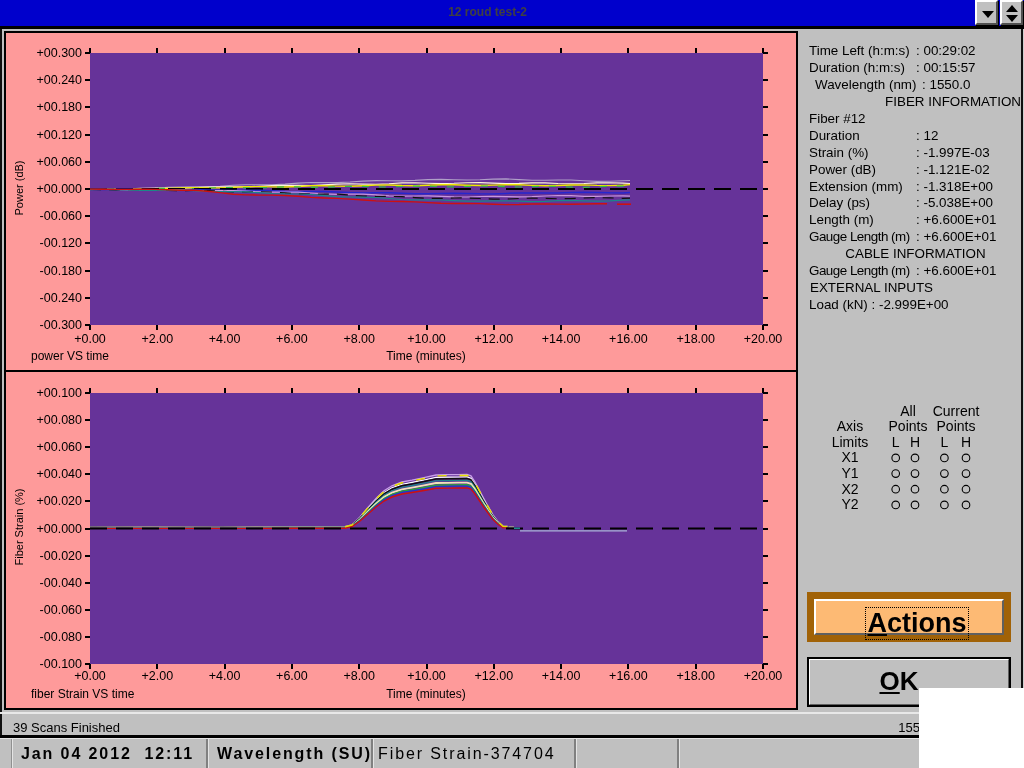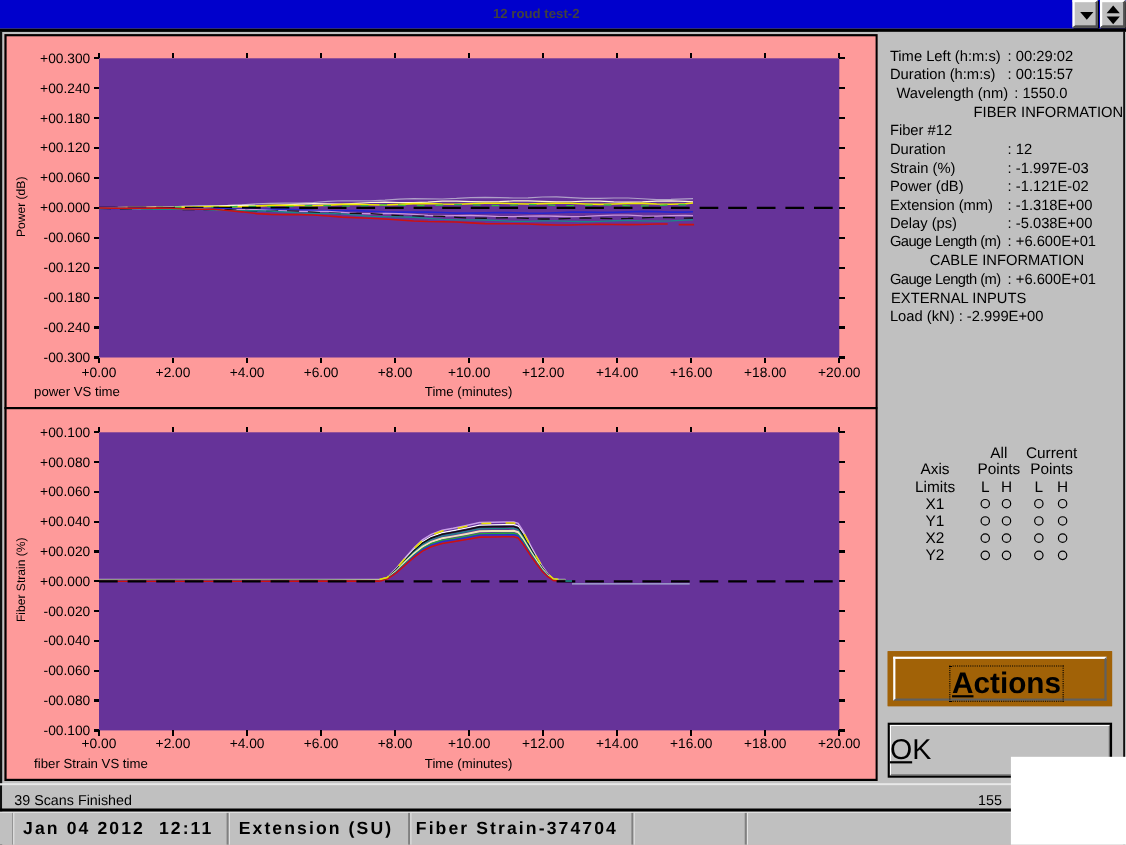--- a/index.html
+++ b/index.html
@@ -205,20 +205,21 @@
 <div style="padding-left:11px"><span style="display:inline-block;width:107px;overflow:visible">Time Left (h:m:s)</span>: 00:29:02</div>
 <div style="padding-left:11px"><span style="display:inline-block;width:107px;overflow:visible">Duration (h:m:s)</span>: 00:15:57</div>
 <div style="padding-left:17px"><span style="display:inline-block;width:107px;overflow:visible">Wavelength (nm)</span>: 1550.0</div>
 <div style="text-align:right;padding-left:12px">FIBER INFORMATION</div>
 <div style="padding-left:11px">Fiber #12</div>
 <div style="padding-left:11px"><span style="display:inline-block;width:107px;overflow:visible">Duration</span>: 12</div>
 <div style="padding-left:11px"><span style="display:inline-block;width:107px;overflow:visible">Strain (%)</span>: -1.997E-03</div>
 <div style="padding-left:11px"><span style="display:inline-block;width:107px;overflow:visible">Power (dB)</span>: -1.121E-02</div>
 <div style="padding-left:11px"><span style="display:inline-block;width:107px;overflow:visible">Extension (mm)</span>: -1.318E+00</div>
 <div style="padding-left:11px"><span style="display:inline-block;width:107px;overflow:visible">Delay (ps)</span>: -5.038E+00</div>
+<div style="padding-left:11px"><span style="display:inline-block;width:107px;overflow:visible">Length (m)</span>: +6.600E+01</div>
 <div style="padding-left:11px"><span style="display:inline-block;width:107px;overflow:visible;letter-spacing:-0.5px">Gauge Length (m)</span>: +6.600E+01</div>
 <div style="text-align:center;padding-left:12px">CABLE INFORMATION</div>
 <div style="padding-left:11px"><span style="display:inline-block;width:107px;overflow:visible;letter-spacing:-0.5px">Gauge Length (m)</span>: +6.600E+01</div>
 <div style="text-align:left;padding-left:12px">EXTERNAL INPUTS</div>
 <div style="padding-left:11px">Load (kN) : -2.999E+00</div>
 </div>
 <svg width="223" height="125" style="position:absolute;left:798px;top:395px">
 <text x="110" y="21" font-size="14" text-anchor="middle" fill="#000">All</text>
 <text x="158" y="21" font-size="14" text-anchor="middle" fill="#000">Current</text>
 <text x="52" y="36" font-size="14" text-anchor="middle" fill="#000">Axis</text>
@@ -244,42 +245,42 @@
 <circle cx="117" cy="94.22" r="3.8" fill="none" stroke="#000" stroke-width="1.1"></circle>
 <circle cx="146.4" cy="94.22" r="3.8" fill="none" stroke="#000" stroke-width="1.1"></circle>
 <circle cx="168" cy="94.22" r="3.8" fill="none" stroke="#000" stroke-width="1.1"></circle>
 <text x="52" y="114.38" font-size="14" text-anchor="middle" fill="#000">Y2</text>
 <circle cx="97.7" cy="109.88" r="3.8" fill="none" stroke="#000" stroke-width="1.1"></circle>
 <circle cx="117" cy="109.88" r="3.8" fill="none" stroke="#000" stroke-width="1.1"></circle>
 <circle cx="146.4" cy="109.88" r="3.8" fill="none" stroke="#000" stroke-width="1.1"></circle>
 <circle cx="168" cy="109.88" r="3.8" fill="none" stroke="#000" stroke-width="1.1"></circle>
 </svg>
 
-<div class="abs" style="left:807px;top:592px;width:204px;height:50px;background:#a16207;border:5px solid #a16207">
+<div class="abs" style="left:807px;top:592px;width:204px;height:50px;background:#fdba74;border:7px solid #a16207">
   <div class="abs" style="left:0;top:0;right:0;bottom:0;border-top:2px solid #fff;border-left:2px solid #fff;border-right:2px solid #606060;border-bottom:2px solid #606060"></div>
   <div class="abs" style="left:51px;top:8px;width:104px;height:33px;border:1px dotted #000;text-align:center">
     <span style="font-size:27px;font-weight:bold;line-height:31px"><span style="text-decoration:underline">A</span>ctions</span>
   </div>
 </div>
 
 <div class="abs" style="left:807px;top:657px;width:204px;height:50px;background:#C0C0C0;border:2px solid #000">
   <div class="abs" style="left:0;top:0;right:0;bottom:0;border-top:1px solid #fff;border-left:1px solid #fff;border-right:1px solid #606060;border-bottom:1px solid #606060"></div>
-  <div class="abs" style="left:0;top:7px;width:180px;text-align:left;font-size:26px;font-weight:normal"><span style="text-decoration:underline">O</span>K</div>
+  <div class="abs" style="left:0;top:7px;width:180px;text-align:center;font-size:26px;font-weight:bold"><span style="text-decoration:underline">O</span>K</div>
 </div>
 
 <div class="abs" style="left:0;top:712px;width:1024px;height:2px;background:#E8E8E8"></div>
 <div class="abs" style="left:2px;top:714px;width:1022px;height:21px;background:#C0C0C0"></div>
 <div class="abs" style="left:13px;top:717px;width:400px;height:21px;font-size:13px;line-height:21px;color:#000">39 Scans Finished</div>
-<div class="abs" style="left:880px;top:717px;width:40px;height:21px;font-size:13px;line-height:21px;text-align:center;color:#000">155</div>
+<div class="abs" style="left:880px;top:717px;width:40px;height:21px;font-size:13px;line-height:21px;text-align:right;color:#000">155</div>
 <div class="abs" style="left:0;top:735px;width:1024px;height:3px;background:#000"></div>
 
 <div class="abs" style="left:0;top:738px;width:1024px;height:30px;background:#C0C0C0"></div>
 <div class="abs" style="left:21px;top:738px;height:30px;font-size:16px;font-weight:bold;letter-spacing:1.9px;line-height:31.5px;color:#000000">Jan 04 2012&nbsp; 12:11</div>
-<div class="abs" style="left:217px;top:738px;height:30px;font-size:16px;font-weight:bold;letter-spacing:1.9px;line-height:31.5px;color:#000">Extension (SU)</div>
-<div class="abs" style="left:378px;top:738px;height:18px;font-size:16px;font-weight:bold;letter-spacing:1.9px;line-height:31.5px;color:#000">Fiber Strain-374704</div>
+<div class="abs" style="left:217px;top:738px;height:30px;font-size:16px;font-weight:bold;letter-spacing:1.9px;line-height:31.5px;color:#000">Wavelength (SU)</div>
+<div class="abs" style="left:378px;top:738px;height:18px;font-size:16px;font-weight:normal;letter-spacing:1.9px;line-height:31.5px;color:#000">Fiber Strain-374704</div>
 <div class="abs" style="left:0;top:738px;width:1024px;height:1px;background:#E4E4E4"></div>
 <div class="abs" style="left:11px;top:739px;width:1px;height:29px;background:#909090"></div>
 <div class="abs" style="left:12px;top:739px;width:1px;height:29px;background:#E4E4E4"></div>
 <div class="abs" style="left:206px;top:739px;width:2px;height:29px;background:#808080"></div>
 <div class="abs" style="left:208px;top:739px;width:1px;height:29px;background:#E4E4E4"></div>
 <div class="abs" style="left:371px;top:739px;width:2px;height:29px;background:#808080"></div>
 <div class="abs" style="left:373px;top:739px;width:1px;height:29px;background:#E4E4E4"></div>
 <div class="abs" style="left:574px;top:739px;width:2px;height:29px;background:#808080"></div>
 <div class="abs" style="left:576px;top:739px;width:1px;height:29px;background:#E4E4E4"></div>
 <div class="abs" style="left:677px;top:739px;width:2px;height:29px;background:#808080"></div>

